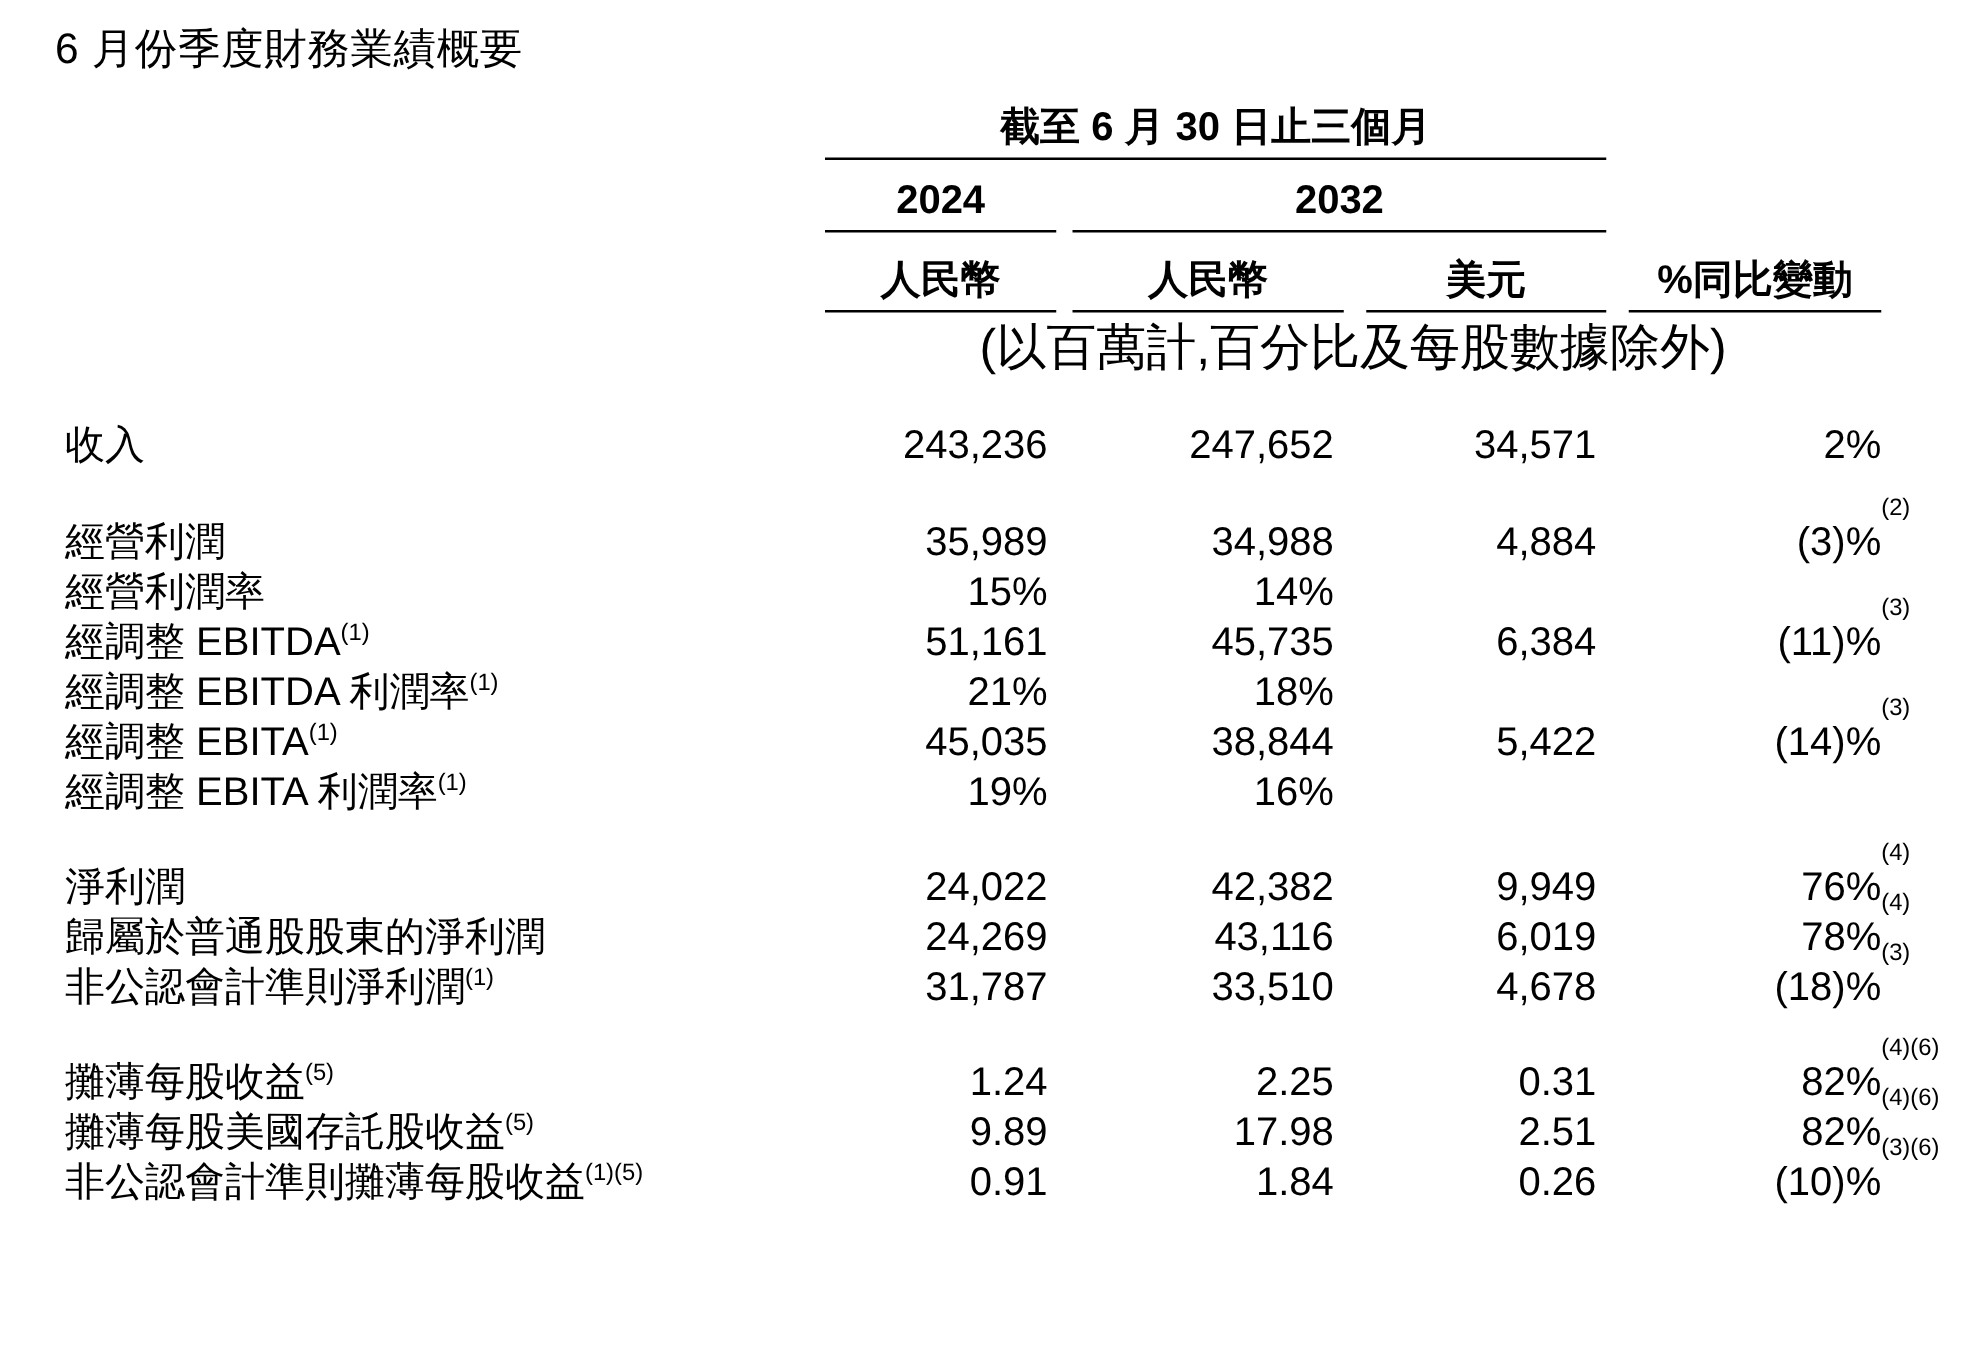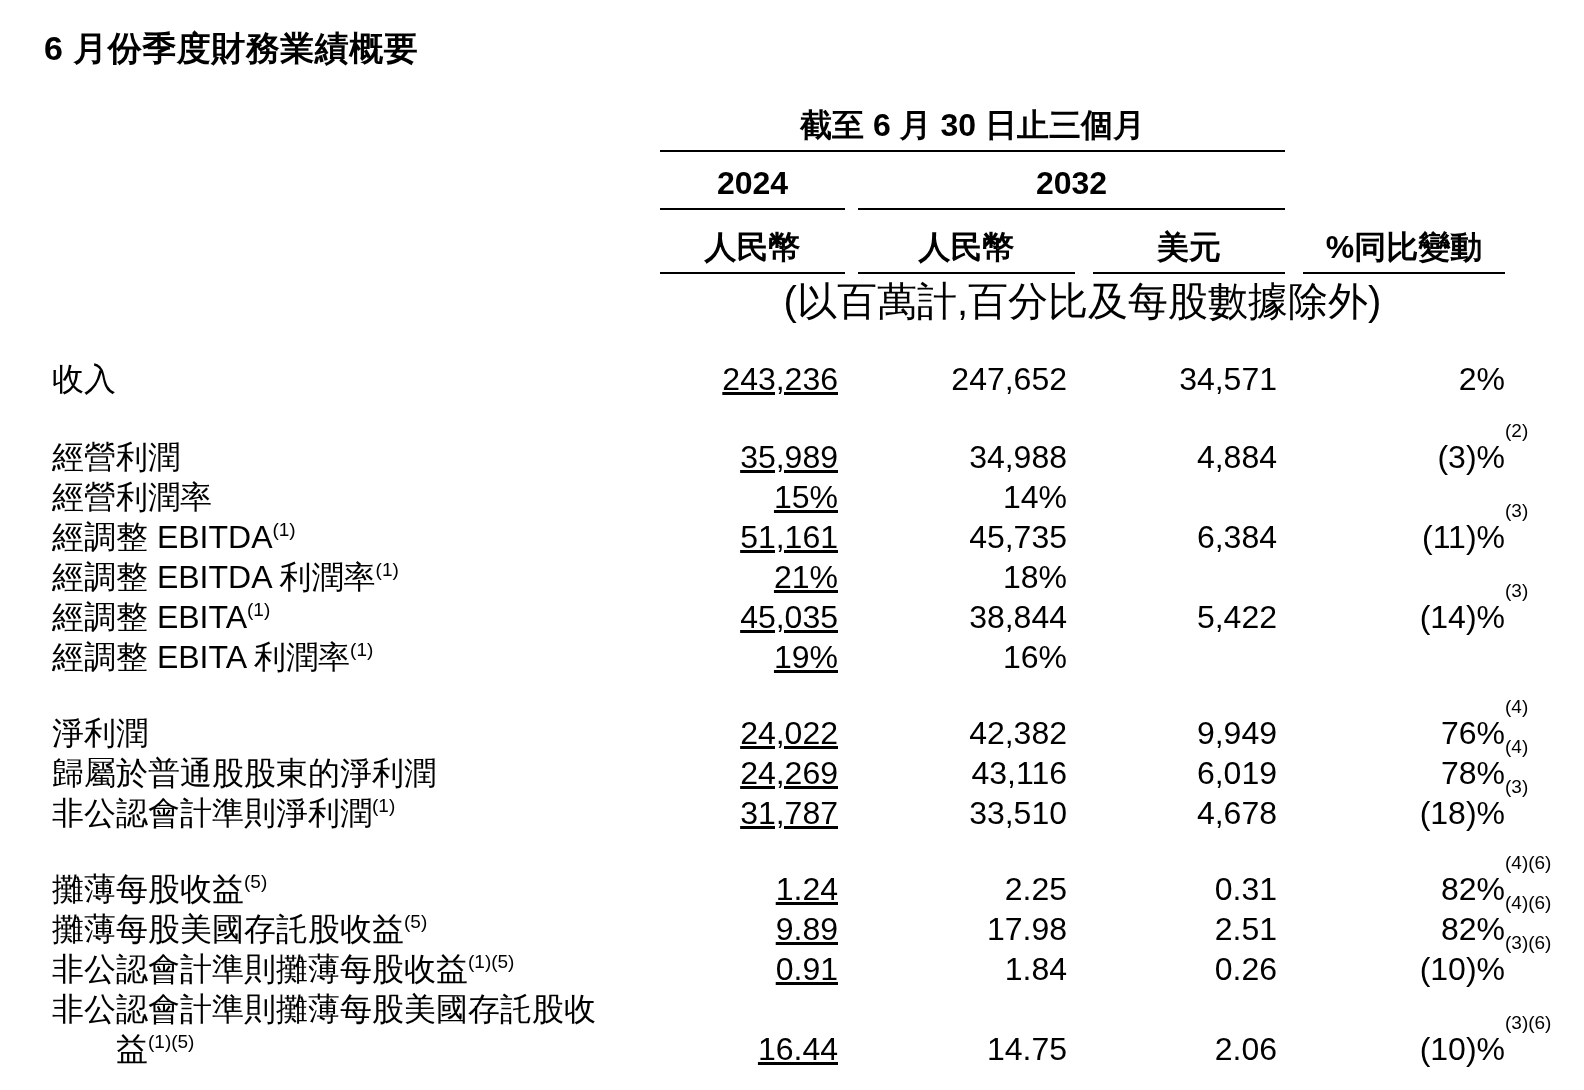--- a/index.html
+++ b/index.html
@@ -11,28 +11,28 @@
   }
   .page {
     position: relative;
     width: 1584px;
     height: 1090px;
     background: #ffffff;
     overflow: hidden;
   }
   .doc-title {
     font-size: 34px;
-    font-weight: bold;
-    padding: 26px 0 0 44px;
+    font-weight: normal;
+    padding: 16px 0 0 44px;
     letter-spacing: 0.5px;
   }
   table.fin {
     border-collapse: collapse;
     table-layout: fixed;
-    margin: 30px 0 0 52px;
+    margin: 16px 0 0 52px;
     width: 1453px;
     font-size: 32px;
   }
   col.c-label { width: 608px; }
   col.c-2024  { width: 185px; }
   col.c-2025  { width: 230px; }
   col.c-usd   { width: 210px; }
   col.c-yoy   { width: 220px; }
 
   td, th {
@@ -57,21 +57,21 @@
   tr.r-period th { height: 50px; }
   tr.r-years  th { height: 58px; }
   tr.r-cols   th { height: 64px; }
   tr.r-note   td { height: 42px; text-align: center; vertical-align: middle; font-size: 40px; white-space: nowrap; }
 
   
   tr.data { height: 40px; }
   tr.data td { line-height: 40px; white-space: nowrap; }
   td.lbl { padding-left: 0; }
   td.num { text-align: right; }
-  td.n2024 { padding-right: 7px; text-decoration: underline; }
+  td.n2024 { padding-right: 7px; }
   td.n2025 { padding-right: 8px; }
   td.nusd  { padding-right: 8px; }
   td.nyoy  { padding-right: 0; }
 
   sup {
     font-size: 19px;
     line-height: 0;
   }
   .pw { position: relative; display: inline-block; }
   .pw sup.ov {
@@ -275,26 +275,16 @@
     </tr>
 
     <tr class="data">
       <td class="lbl"><span>非公認會計準則攤薄每股收益</span><sup>(1)(5)</sup></td>
       <td class="num n2024">0.91</td>
       <td class="num n2025">1.84</td>
       <td class="num nusd">0.26</td>
       <td class="num nyoy"><span class="pw"><span>(10)%</span><sup class="ov">(3)(6)</sup></span></td>
     </tr>
 
-    <tr class="data two-line">
-      <td class="lbl">
-        <span>非公認會計準則攤薄每股美國存託股收</span><br>
-        <span class="wrap-indent">益</span><sup>(1)(5)</sup>
-      </td>
-      <td class="num n2024">16.44</td>
-      <td class="num n2025">14.75</td>
-      <td class="num nusd">2.06</td>
-      <td class="num nyoy"><span class="pw"><span>(10)%</span><sup class="ov">(3)(6)</sup></span></td>
-    </tr>
 
   </tbody>
     </table>
 </div>
 
 </body></html>

